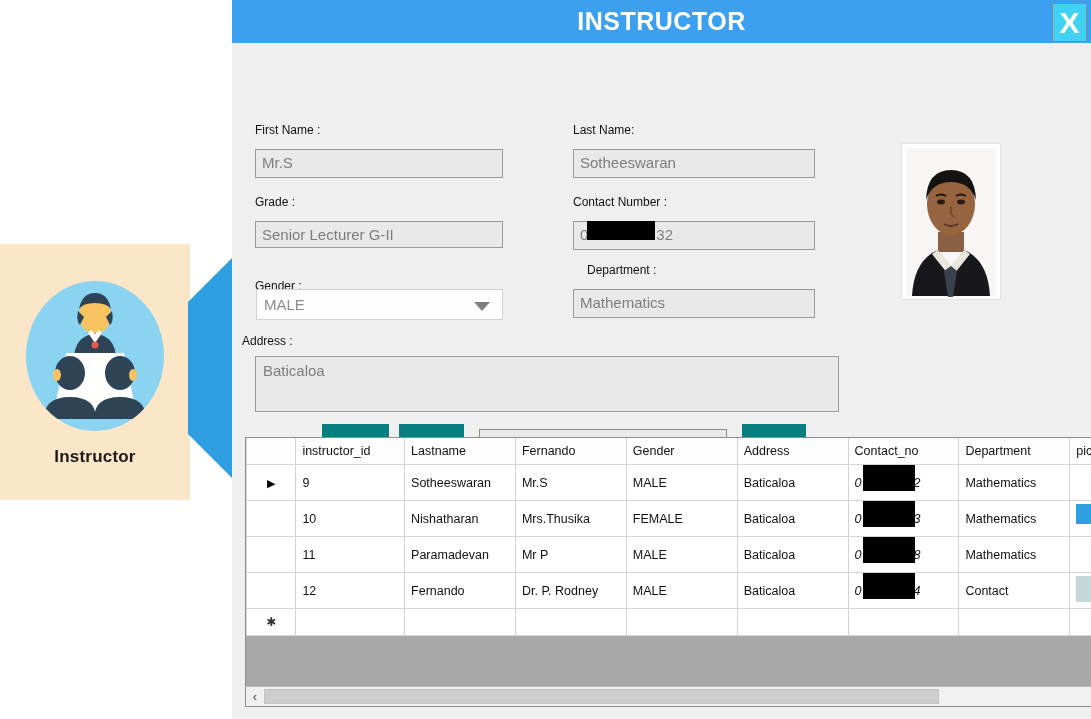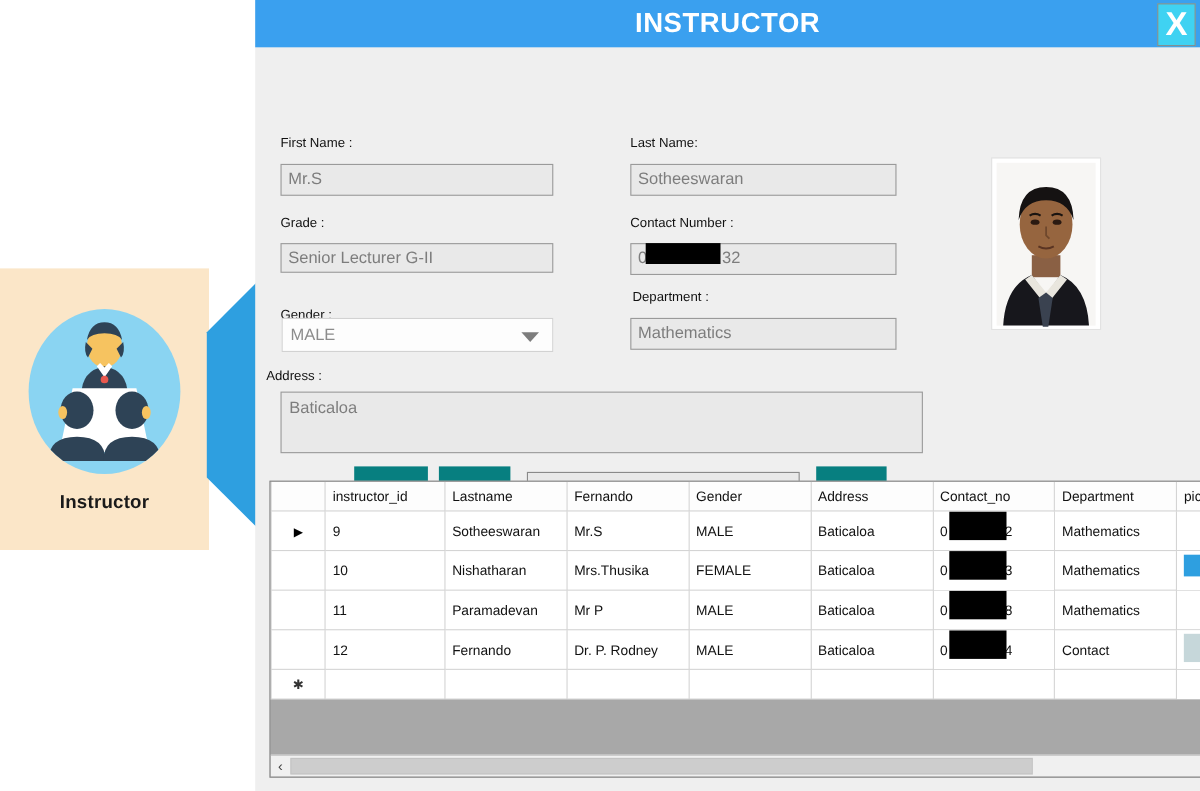--- a/index.html
+++ b/index.html
@@ -126,21 +126,21 @@
     color:#111;background:#fff;vertical-align:middle;
     overflow:hidden;white-space:nowrap;
   }
   td.rowhdr,th.rowhdr{
     width:45px;background:#fdfdfd;text-align:center;padding:0;
   }
   .row-arrow{font-size:11px;color:#000;}
   .row-star{font-size:12px;color:#333;}
   td.sel-cell{background:#1e90e0;color:#fff;}
   td.pic-cell{padding:0;width:78px;height:26px;position:relative;overflow:hidden;}
-  .redact-cell{position:relative;}
+  .redact-cell{position:relative;font-style:italic;}
   .redact-block{
     position:absolute;left:14px;top:0;width:52px;height:26px;background:#000;
   }
   #delete-icon-box{
     position:absolute;right:8px;top:3px;width:16px;height:19px;
     background:#fff;border:1px solid #555;border-bottom:3px solid #333;
     display:flex;align-items:center;justify-content:center;
     color:#e01b1b;font-size:11px;font-weight:bold;line-height:1;
   }
   #grid-filler{background:#a8a8a8;height:86px;width:100%;}
@@ -217,21 +217,21 @@
       <span>0</span><span style="display:inline-block;width:68px;"></span><span>32</span>
     </div>
     <div id="redaction-contact"></div>
 
     <div class="field-label" style="left:23px;top:236px;">Gender :</div>
     <div id="gender-select">
       <span id="gender-value">MALE</span>
       <span id="gender-caret"></span>
     </div>
 
-    <div class="field-label" style="left:343px;top:220px;">Department :</div>
+    <div class="field-label" style="left:355px;top:220px;">Department :</div>
     <div class="field-input" style="left:341px;top:246px;width:242px;height:29px;">Mathematics</div>
 
     <div class="field-label" style="left:10px;top:291px;">Address :</div>
     <div id="address-input">Baticaloa</div>
 
     <div id="photo-frame">
       <svg width="98" height="155" viewBox="0 0 98 155">
         <rect width="98" height="155" fill="#ffffff"></rect>
         <rect x="4" y="4" width="90" height="148" fill="#f7f6f4"></rect>
 

